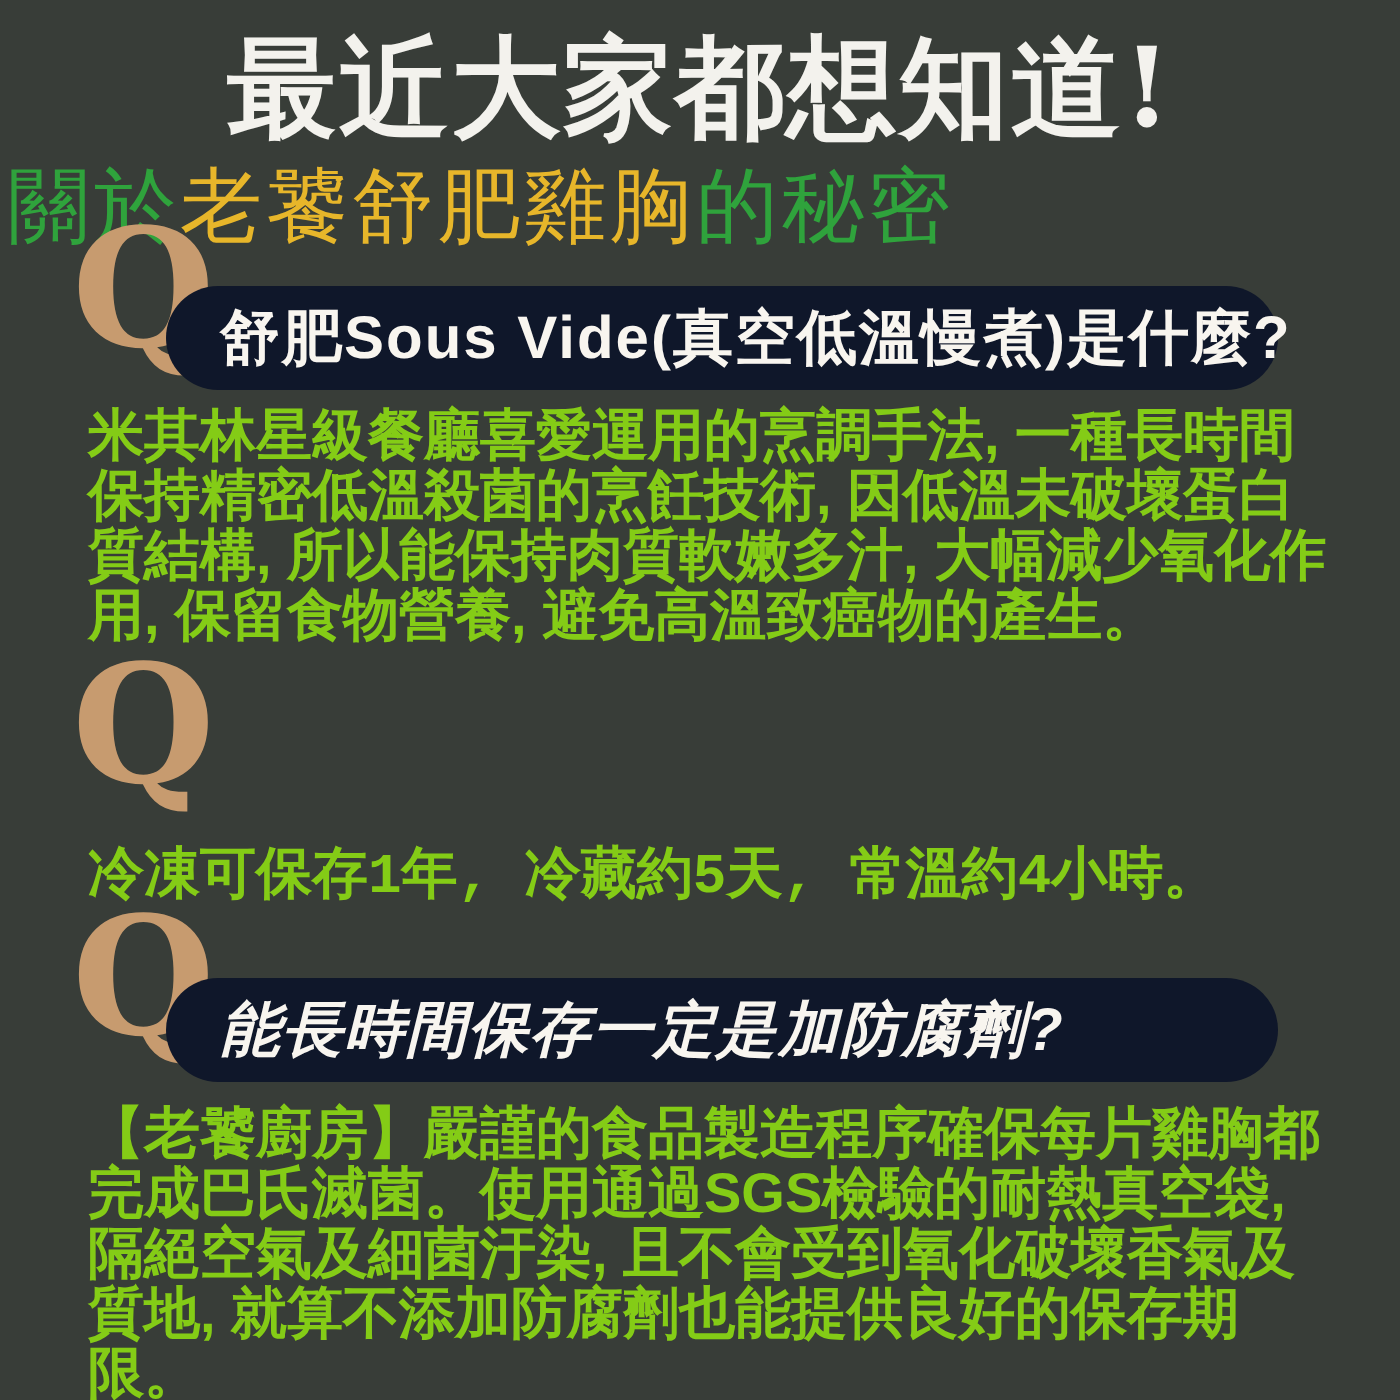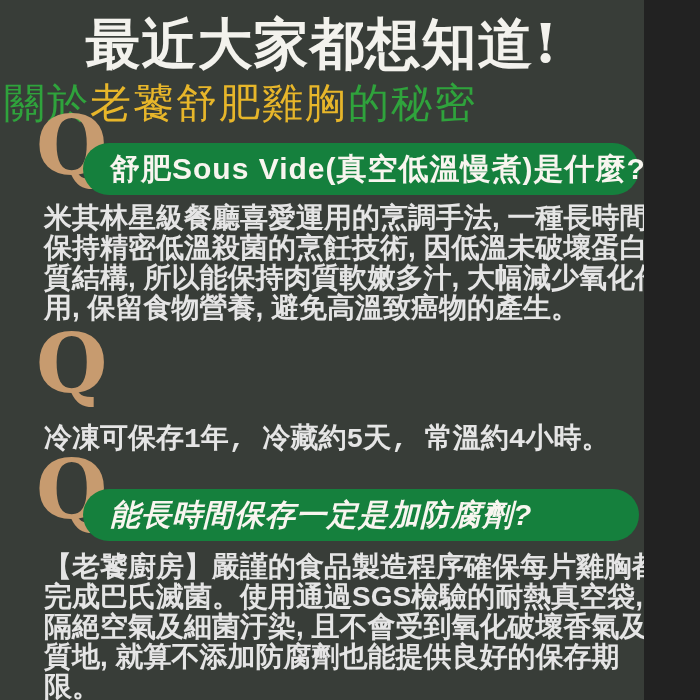--- a/index.html
+++ b/index.html
@@ -1,17 +1,17 @@
 <!DOCTYPE html>
 <html><head>
 <meta charset="utf-8">
 <style>
   html,body{margin:0;padding:0;background:#222;}
   .canvas{
-    position:relative;width:644px;height:700px;background:#383d38;overflow:hidden;
+    position:relative;width:700px;height:700px;background:#383d38;overflow:hidden;
     font-family:"Liberation Sans","DejaVu Sans",sans-serif;
   }
   .title{
     position:absolute;top:12px;left:0;width:100%;text-align:center;
     font-family:"DejaVu Serif","Liberation Serif",serif;font-weight:700;
     font-size:55px;line-height:1.18;color:#f3f2ed;letter-spacing:1px;
   }
   .subtitle{
     position:absolute;top:81px;left:4px;width:100%;
     font-family:"DejaVu Serif","Liberation Serif",serif;font-weight:400;
@@ -19,31 +19,31 @@
   }
   .green{color:#2fa33c;}
   .gold{color:#e7b62a;}
   .qmark{
     position:absolute;left:36px;
     font-family:"DejaVu Serif","Liberation Serif",serif;font-weight:700;
     font-size:82px;line-height:1;color:#c79b6f;
   }
   .q1{top:104px;} .q2{top:322px;} .q3{top:448px;}
   .pill{
-    position:absolute;left:83px;width:556px;height:52px;background:#15803d;
+    position:absolute;left:83px;width:556px;height:52px;background:#0f172a;
     border-radius:26px;display:flex;align-items:center;box-sizing:border-box;
     padding-left:27px;
   }
   .p1{top:143px;} .p2{top:365px;} .p3{top:489px;font-style:italic;}
   .ptext{
     font-size:30px;font-weight:700;color:#f8f5ef;letter-spacing:1px;white-space:nowrap;
   }
   .answer{
     position:absolute;left:44px;width:624px;
-    font-size:28px;font-weight:700;line-height:30px;color:#e5e5e5;
+    font-size:28px;font-weight:700;line-height:30px;color:#84cc16;
     text-align:left;letter-spacing:0;
   }
   .a1{top:203px;} .a2{top:425px;font-family:Liberation Mono, monospace;} .a3{top:552px;}
 </style>
 </head>
 <body>
 
 <div class="canvas">
 
   <div class="title">最近大家都想知道!</div>

